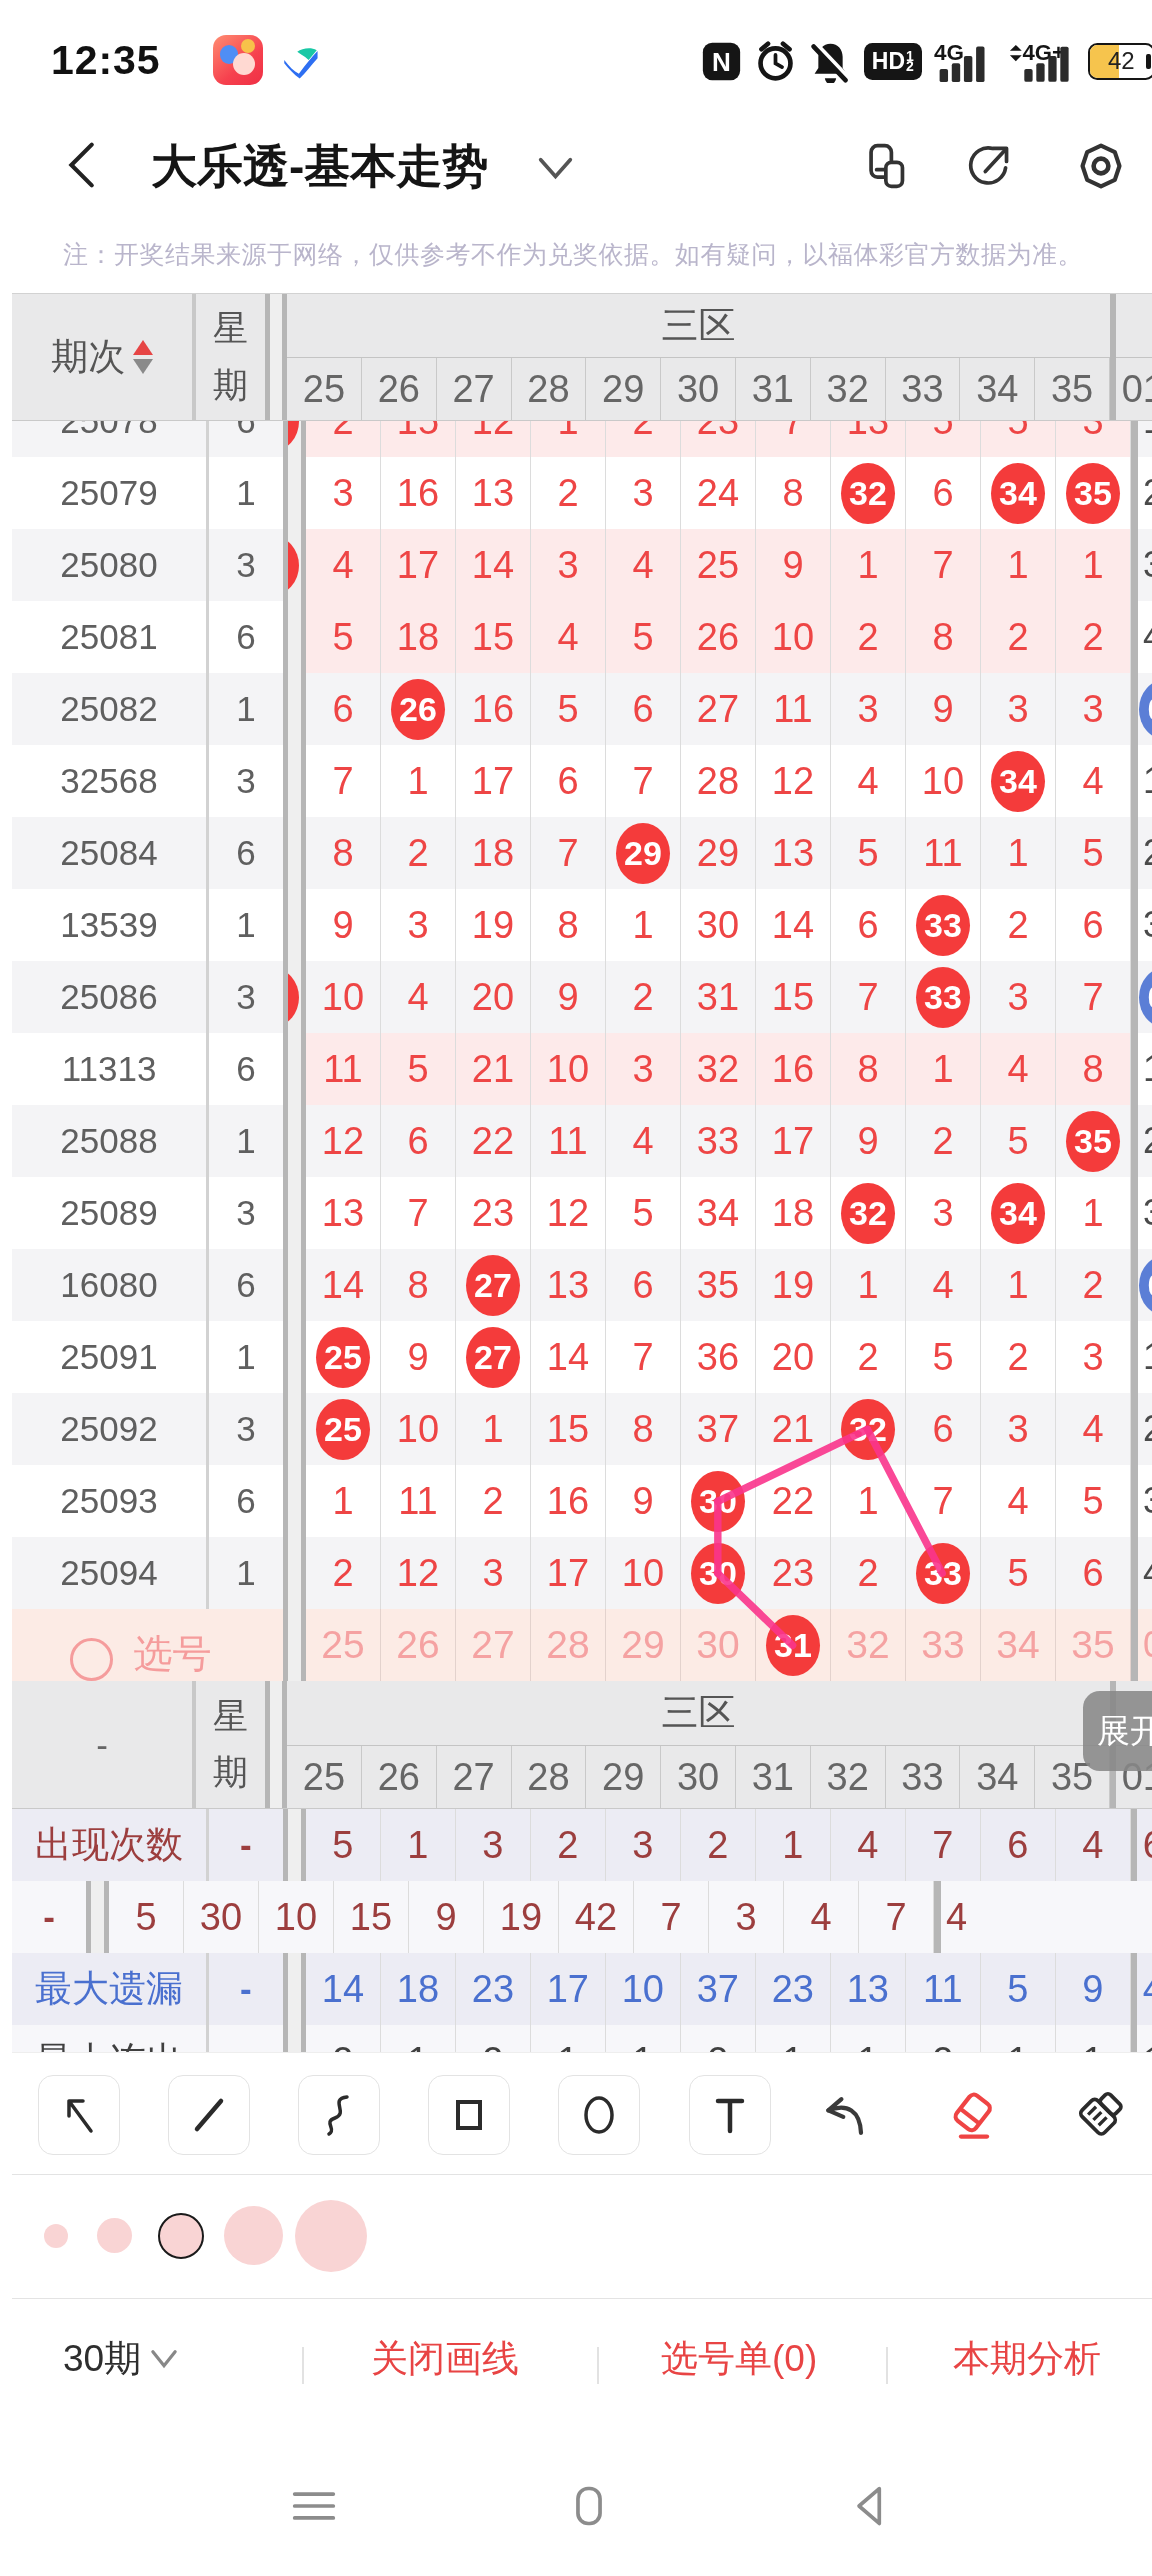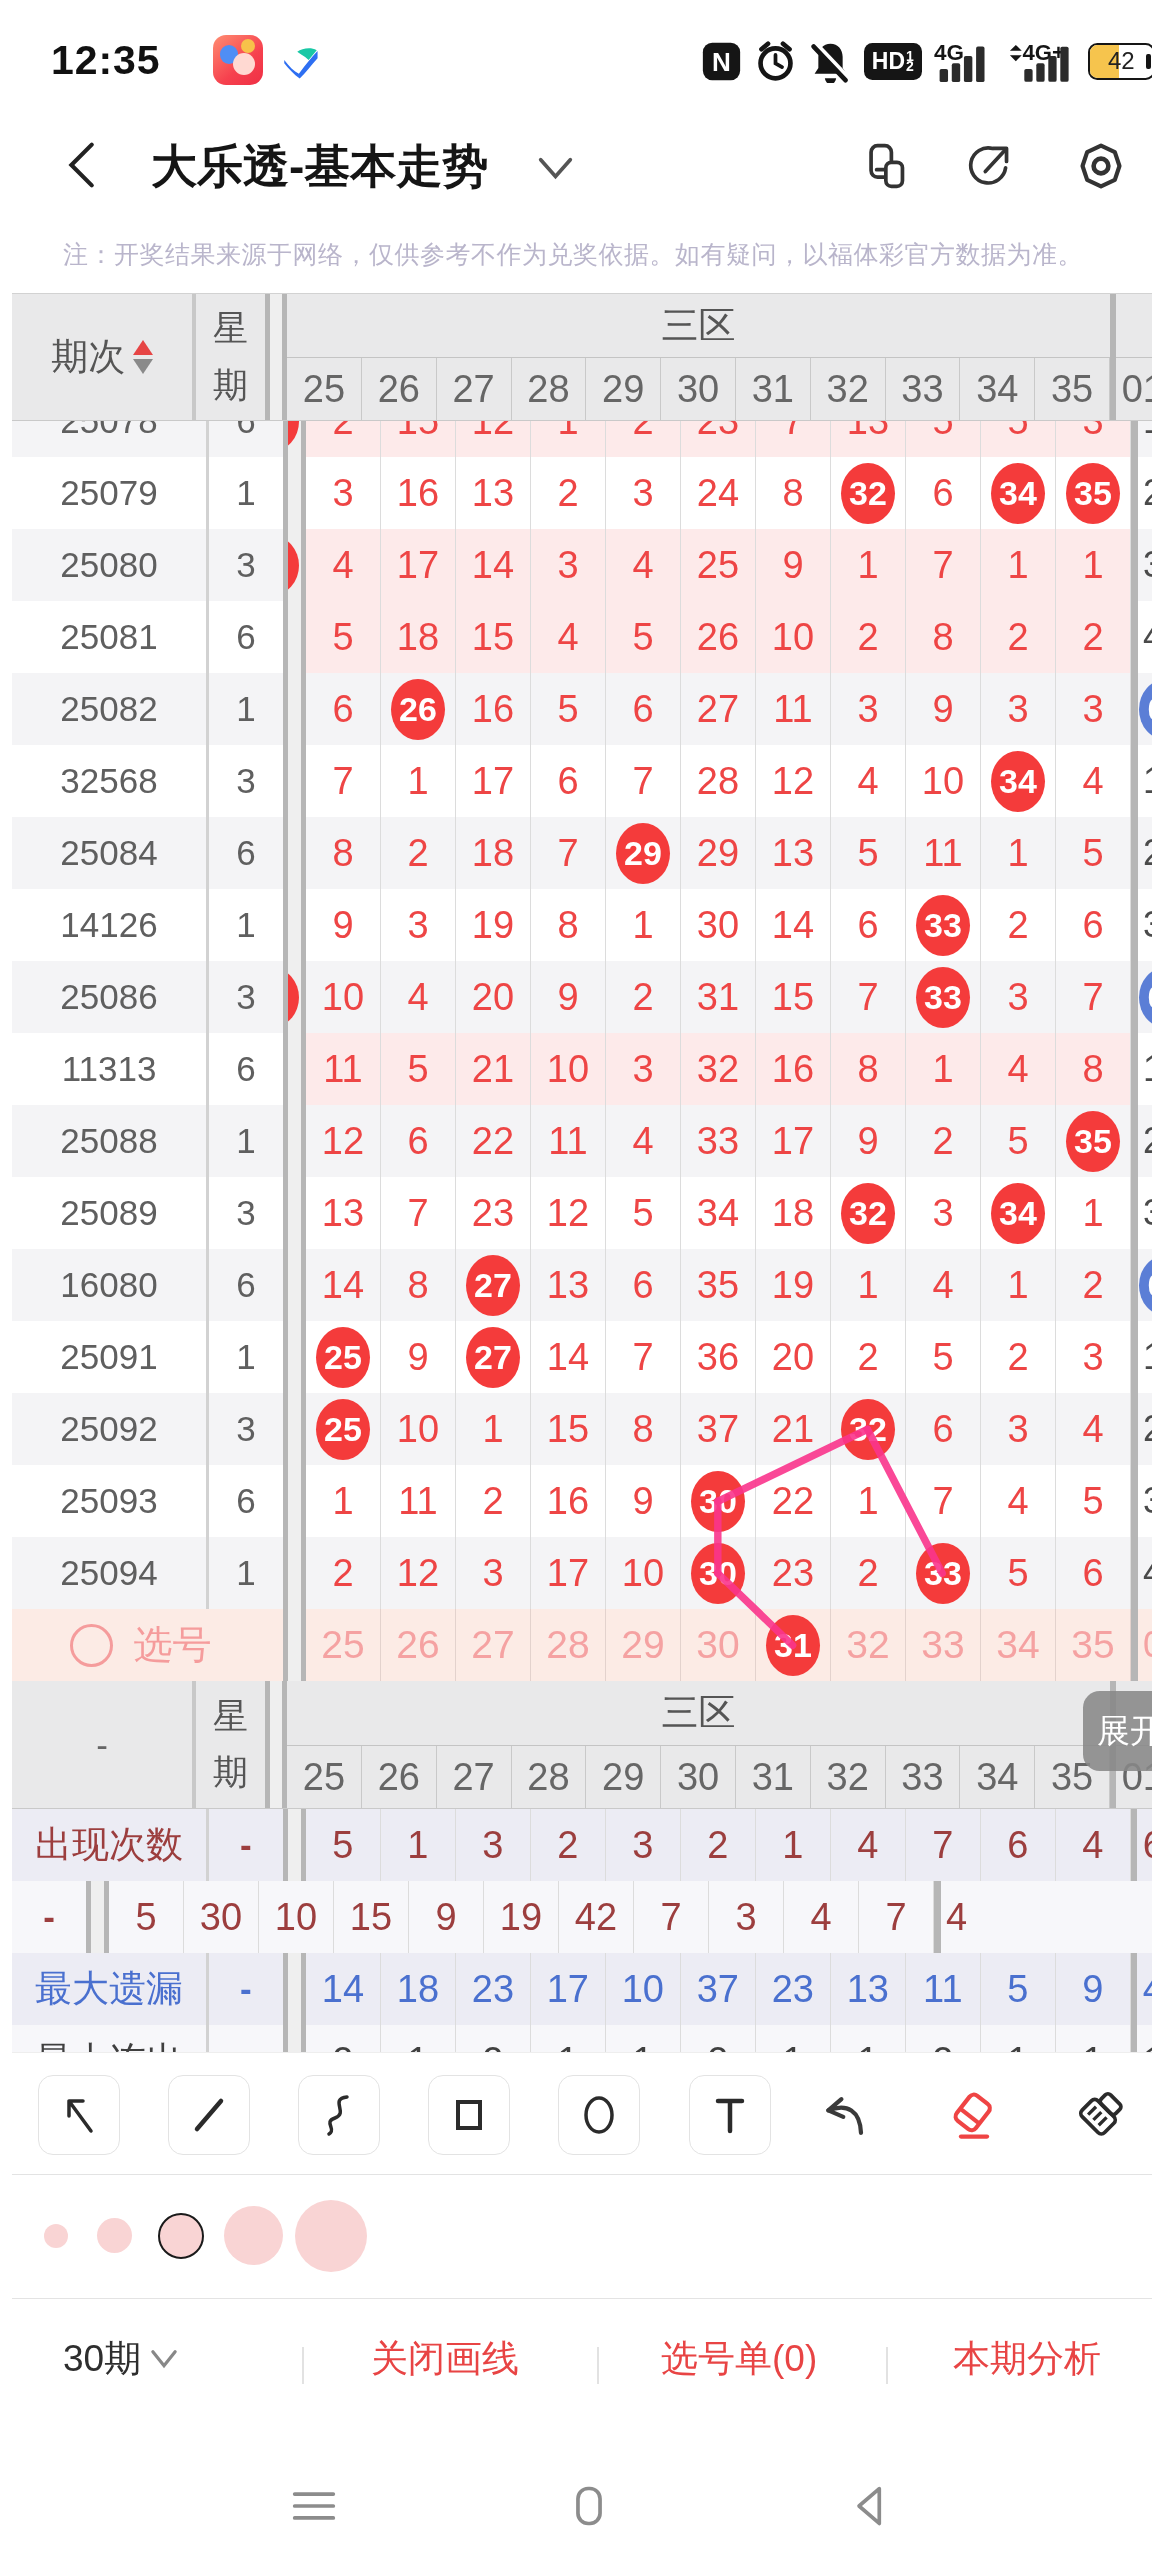--- a/index.html
+++ b/index.html
@@ -70,21 +70,21 @@
   .val { color:#ee4545; font-size:38px; font-weight:500; }
   .ball { width:54px; height:61px; border-radius:50%; background:#f43b3b; color:#fff; display:flex; align-items:center; justify-content:center; font-size:34px; font-weight:600; }
   .ball.blue { background:#5b7ed6; }
   .exval { color:#4a4a4a; font-size:36px; font-weight:500; padding-left:5.6px; }
   .extra .cellin { height:100%; display:flex; align-items:center; }
   .exball { position:absolute; left:1.9px; top:5.6px; }
   .sliver { position:absolute; left:-41px; top:6.5px; width:52px; height:59px; border-radius:50%; background:#f43b3b; }
 
   
   .pickrow { display:flex; height:72px; background:#fcebe5; }
-  .pickleft { width:271px; display:flex; align-items:center; padding-left:58px; }
+  .pickleft { width:271px; display:flex; align-items:flex-end; padding-left:58px; }
   .pickring { width:43px; height:43px; border:3.7px solid #f59c9c; border-radius:50%; }
   .picklbl { margin-left:20.4px; font-size:39px; color:#f59c9c; font-weight:500; }
   .pickrow .gap { background:#efefef; }
   .pickrow .numw { border-right:0.9px solid #e3d2cd; }
   .pickval { color:#f5a2a2; font-size:39px; font-weight:500; }
   .pickrow .exval { color:#f5a2a2; }
 
   
   .srow { display:flex; height:72px; }
   .srow.lav { background:#ececf4; } .srow.lgt { background:#f7f7fa; }
@@ -556,21 +556,21 @@
               <span class="val">5</span>
             </div>
             <div class="thick"></div>
             <div class="extra">
               <div class="cellin">
                 <span class="exval">2</span>
               </div>
             </div>
           </div>
           <div class="trow">
-            <div class="cell pcw">14126</div>
+            <div class="cell pcw">13539</div>
             <div class="cell wkw">1</div>
             <div class="gap"></div>
             <div class="cell numw">
               <span class="val">9</span>
             </div>
             <div class="cell numw">
               <span class="val">3</span>
             </div>
             <div class="cell numw">
               <span class="val">19</span>

